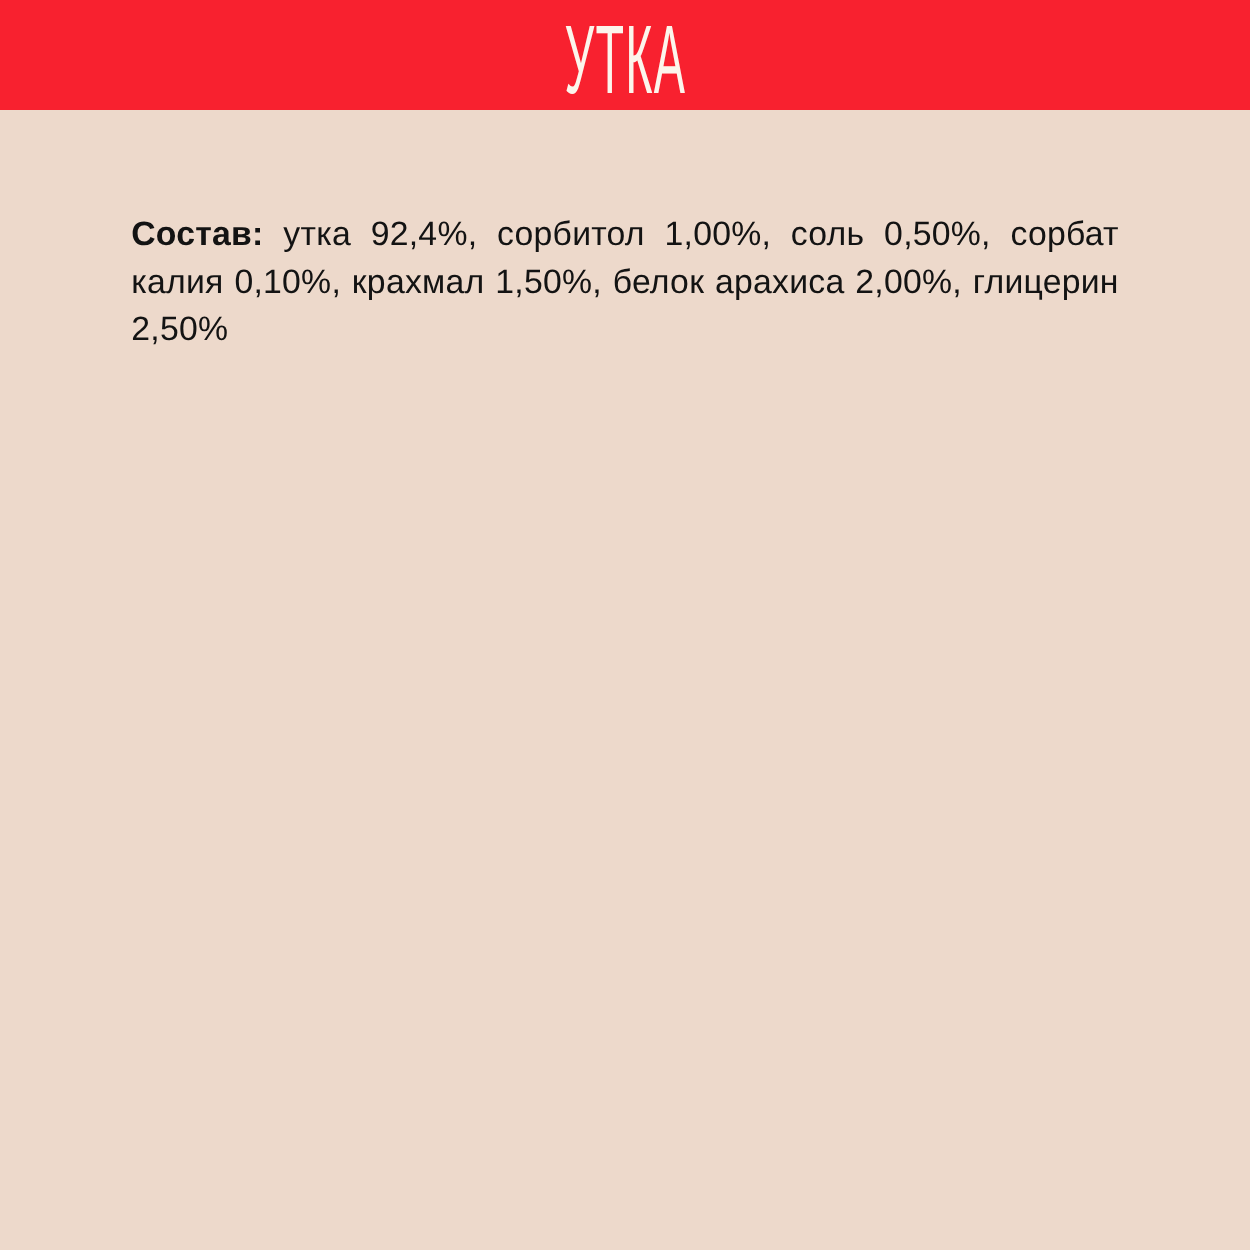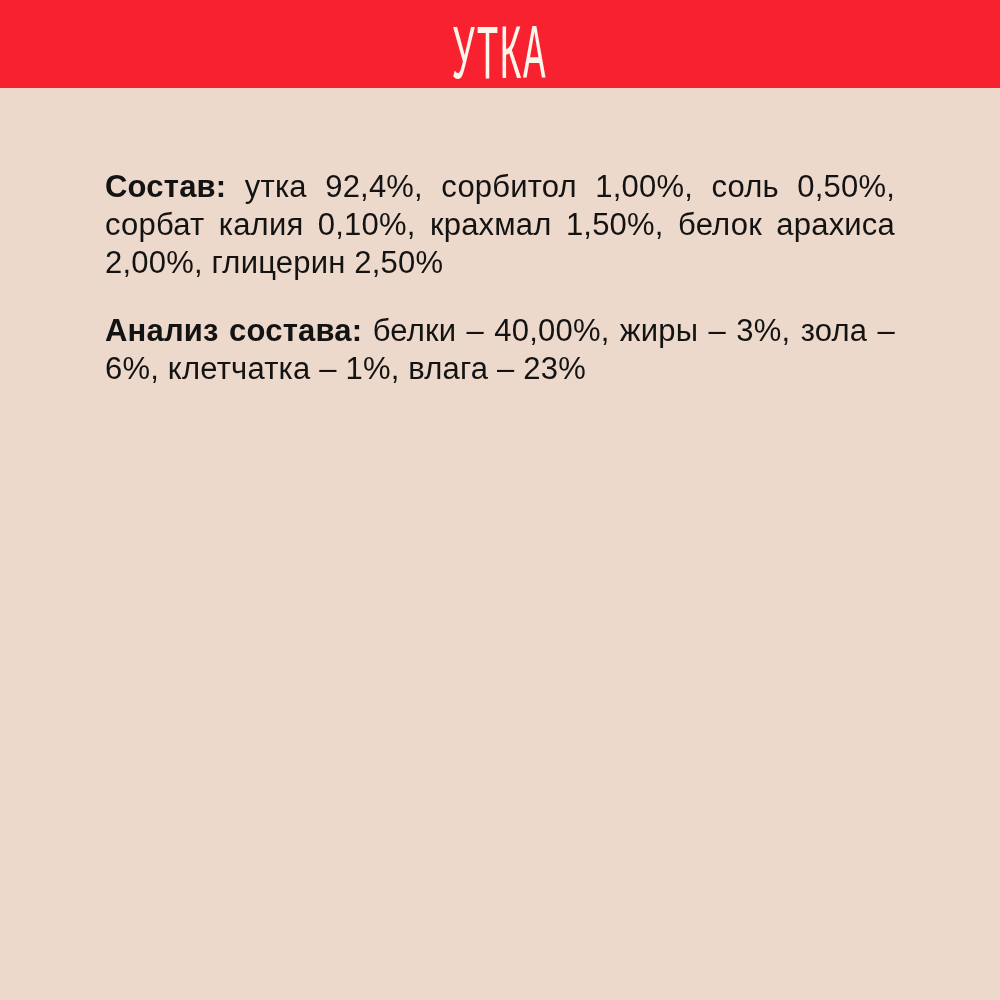--- a/index.html
+++ b/index.html
@@ -16,40 +16,39 @@
     background: var(--page-bg);
     font-family: "Liberation Sans", sans-serif;
     color: var(--body-text);
     overflow: hidden;
   }
   .banner {
     width: 1000px;
     height: 88px;
     background: var(--banner-bg);
     display: flex;
-    align-items: flex-end;
+    align-items: flex-start;
     justify-content: center;
-    font-family: Liberation Mono, monospace;
   }
   .banner-title {
     color: var(--banner-text);
     font-size: 78px;
     font-weight: 400;
     letter-spacing: 2px;
     line-height: 1;
     transform: scale(0.48, 1.0) translateY(8px);
     transform-origin: center center;
     white-space: nowrap;
   }
   .content {
     padding: 80px 105px 0 105px;
   }
   .section {
     margin: 0;
-    font-size: 31px;
+    font-size: 27px;
     line-height: 38px;
     text-align: justify;
     letter-spacing: 0.2px;
   }
   .section strong { font-weight: bold; }
   .section-analysis { margin-top: 30px; }
   .section-energy { margin-top: 62px; }
 </style>
 </head>
 <body>
@@ -58,19 +57,15 @@
   <div class="banner-title">УТКА</div>
 </header>
 
 <main class="content">
 
   <p class="section section-composition">
     <strong>Состав:</strong>
     <span>утка 92,4%, сорбитол 1,00%, соль 0,50%, сорбат калия 0,10%, крахмал 1,50%, белок арахиса 2,00%, глицерин 2,50%</span>
   </p>
 
-  <p class="section section-analysis">
-    <strong>Анализ состава:</strong>
-    <span>белки – 40,00%, жиры – 3%, зола – 6%, клетчатка – 1%, влага – 23%</span>
-  </p>
 
 
 </main>
 
 </body></html>

